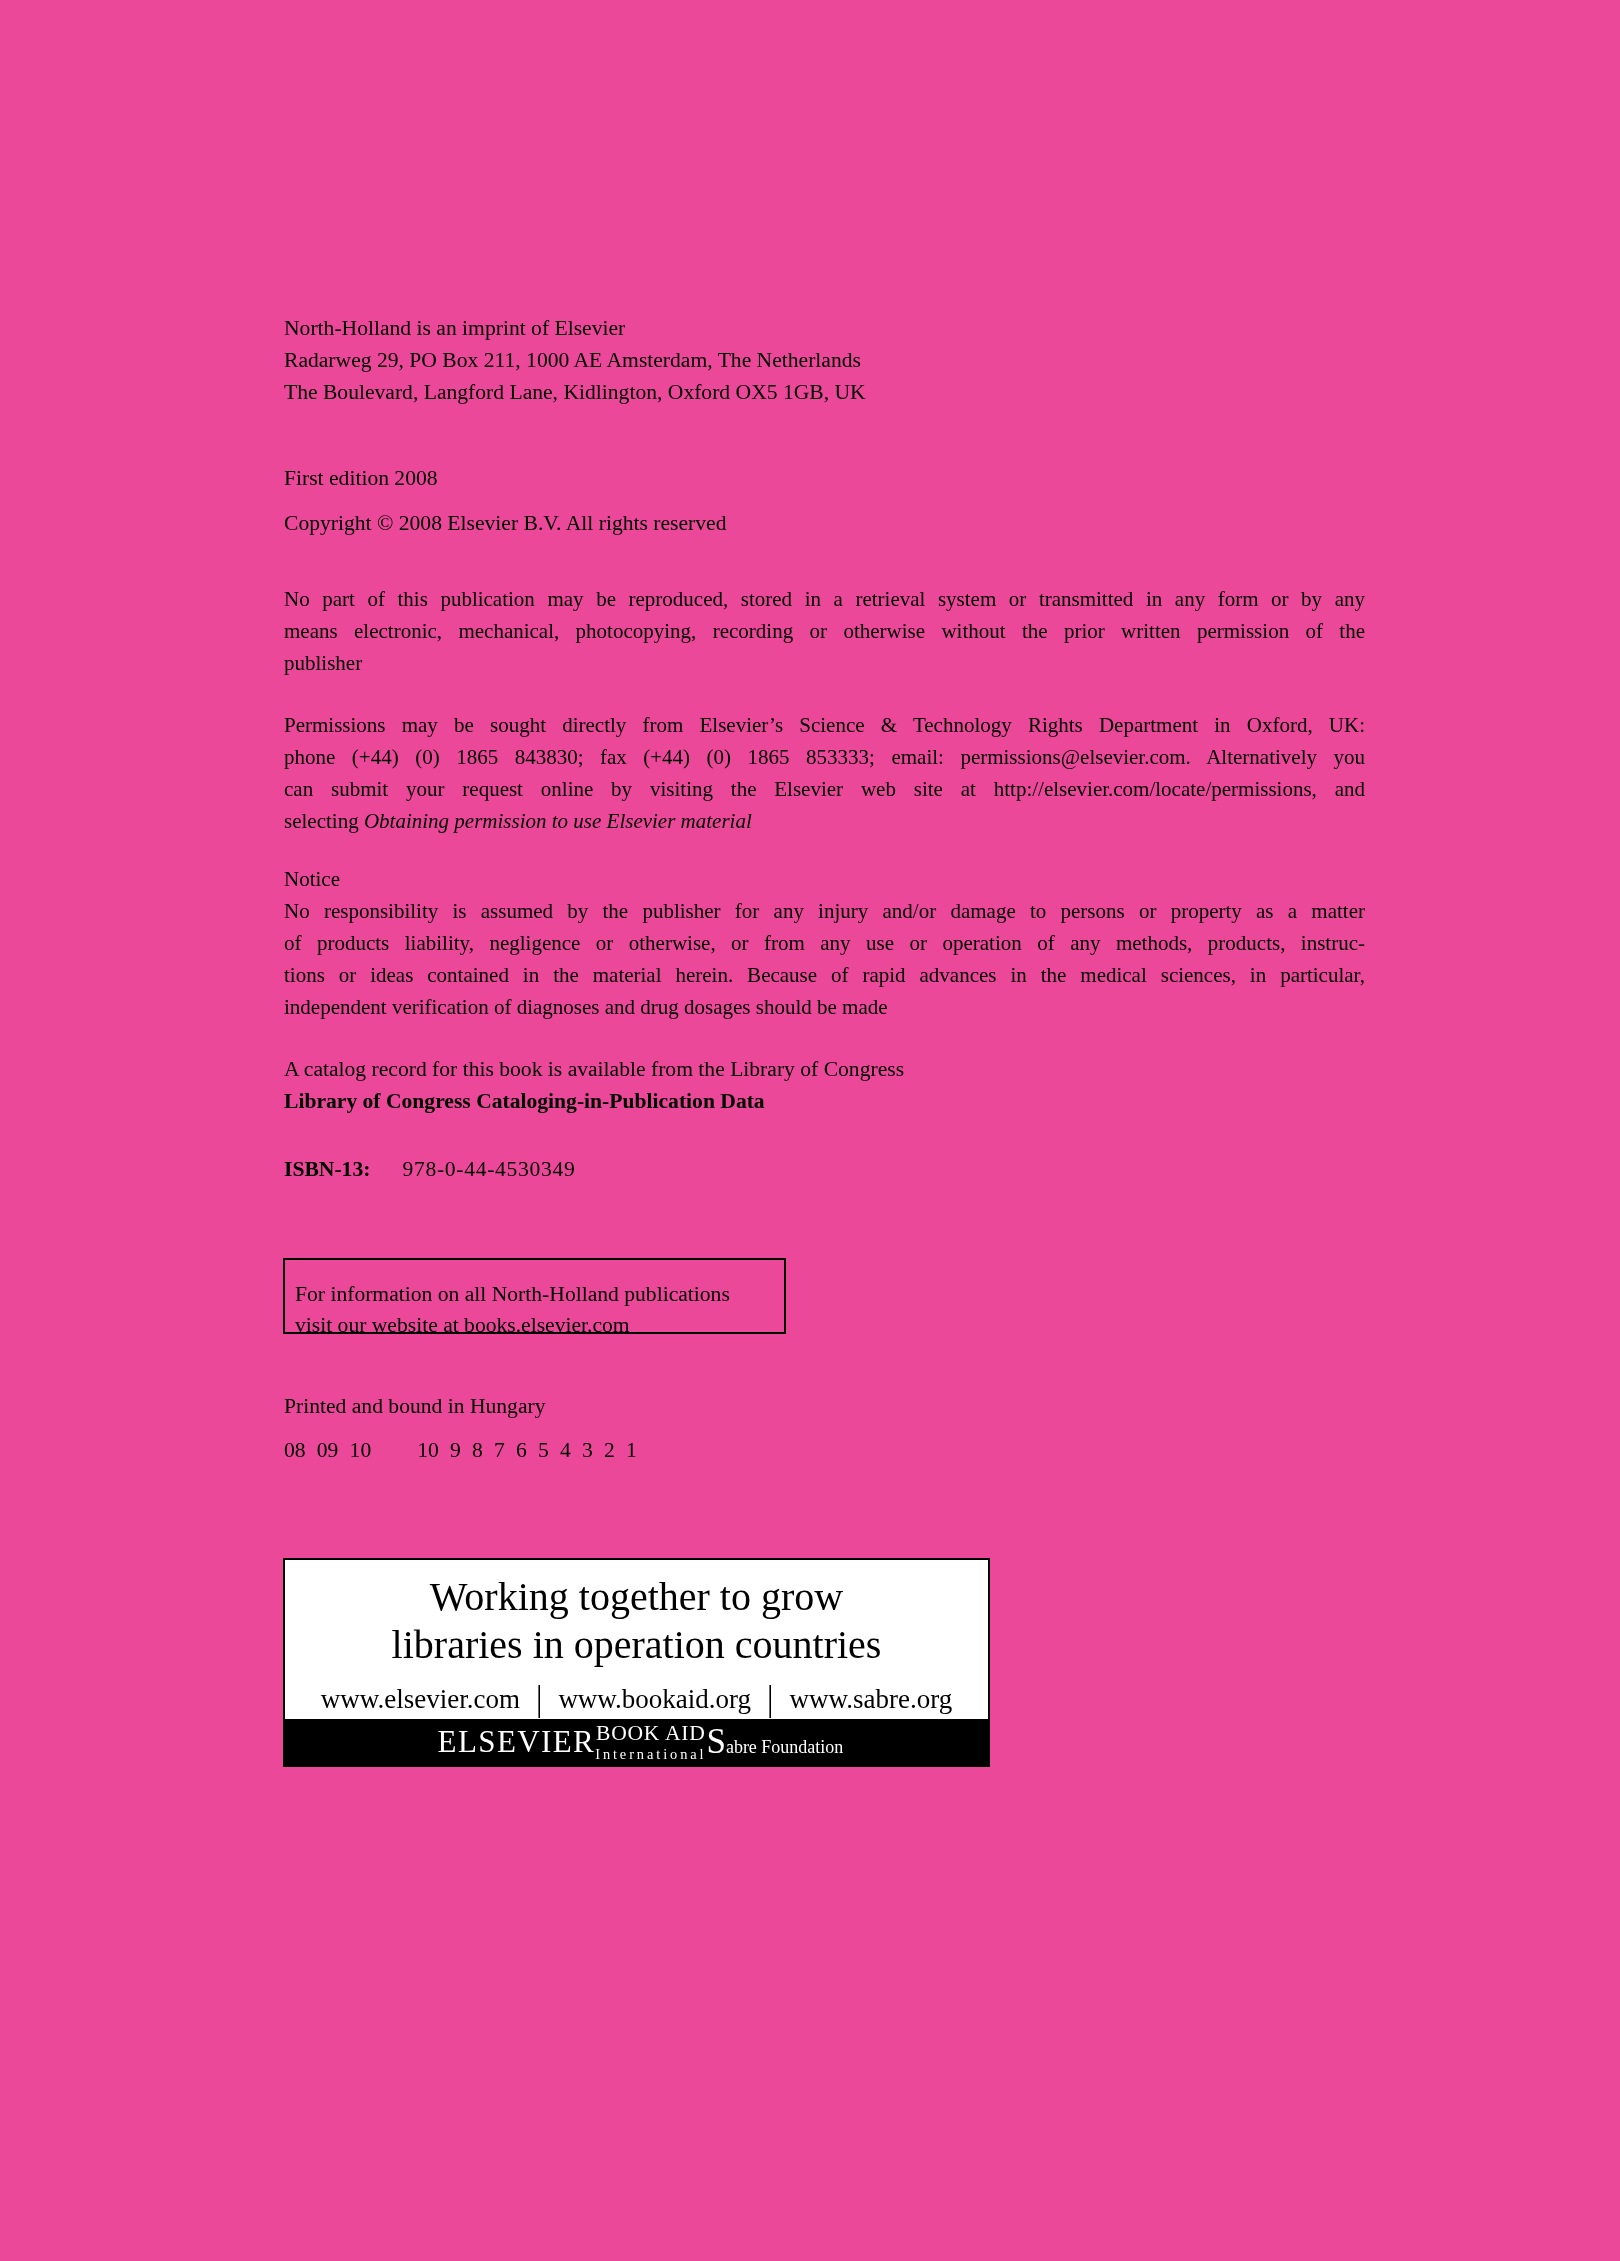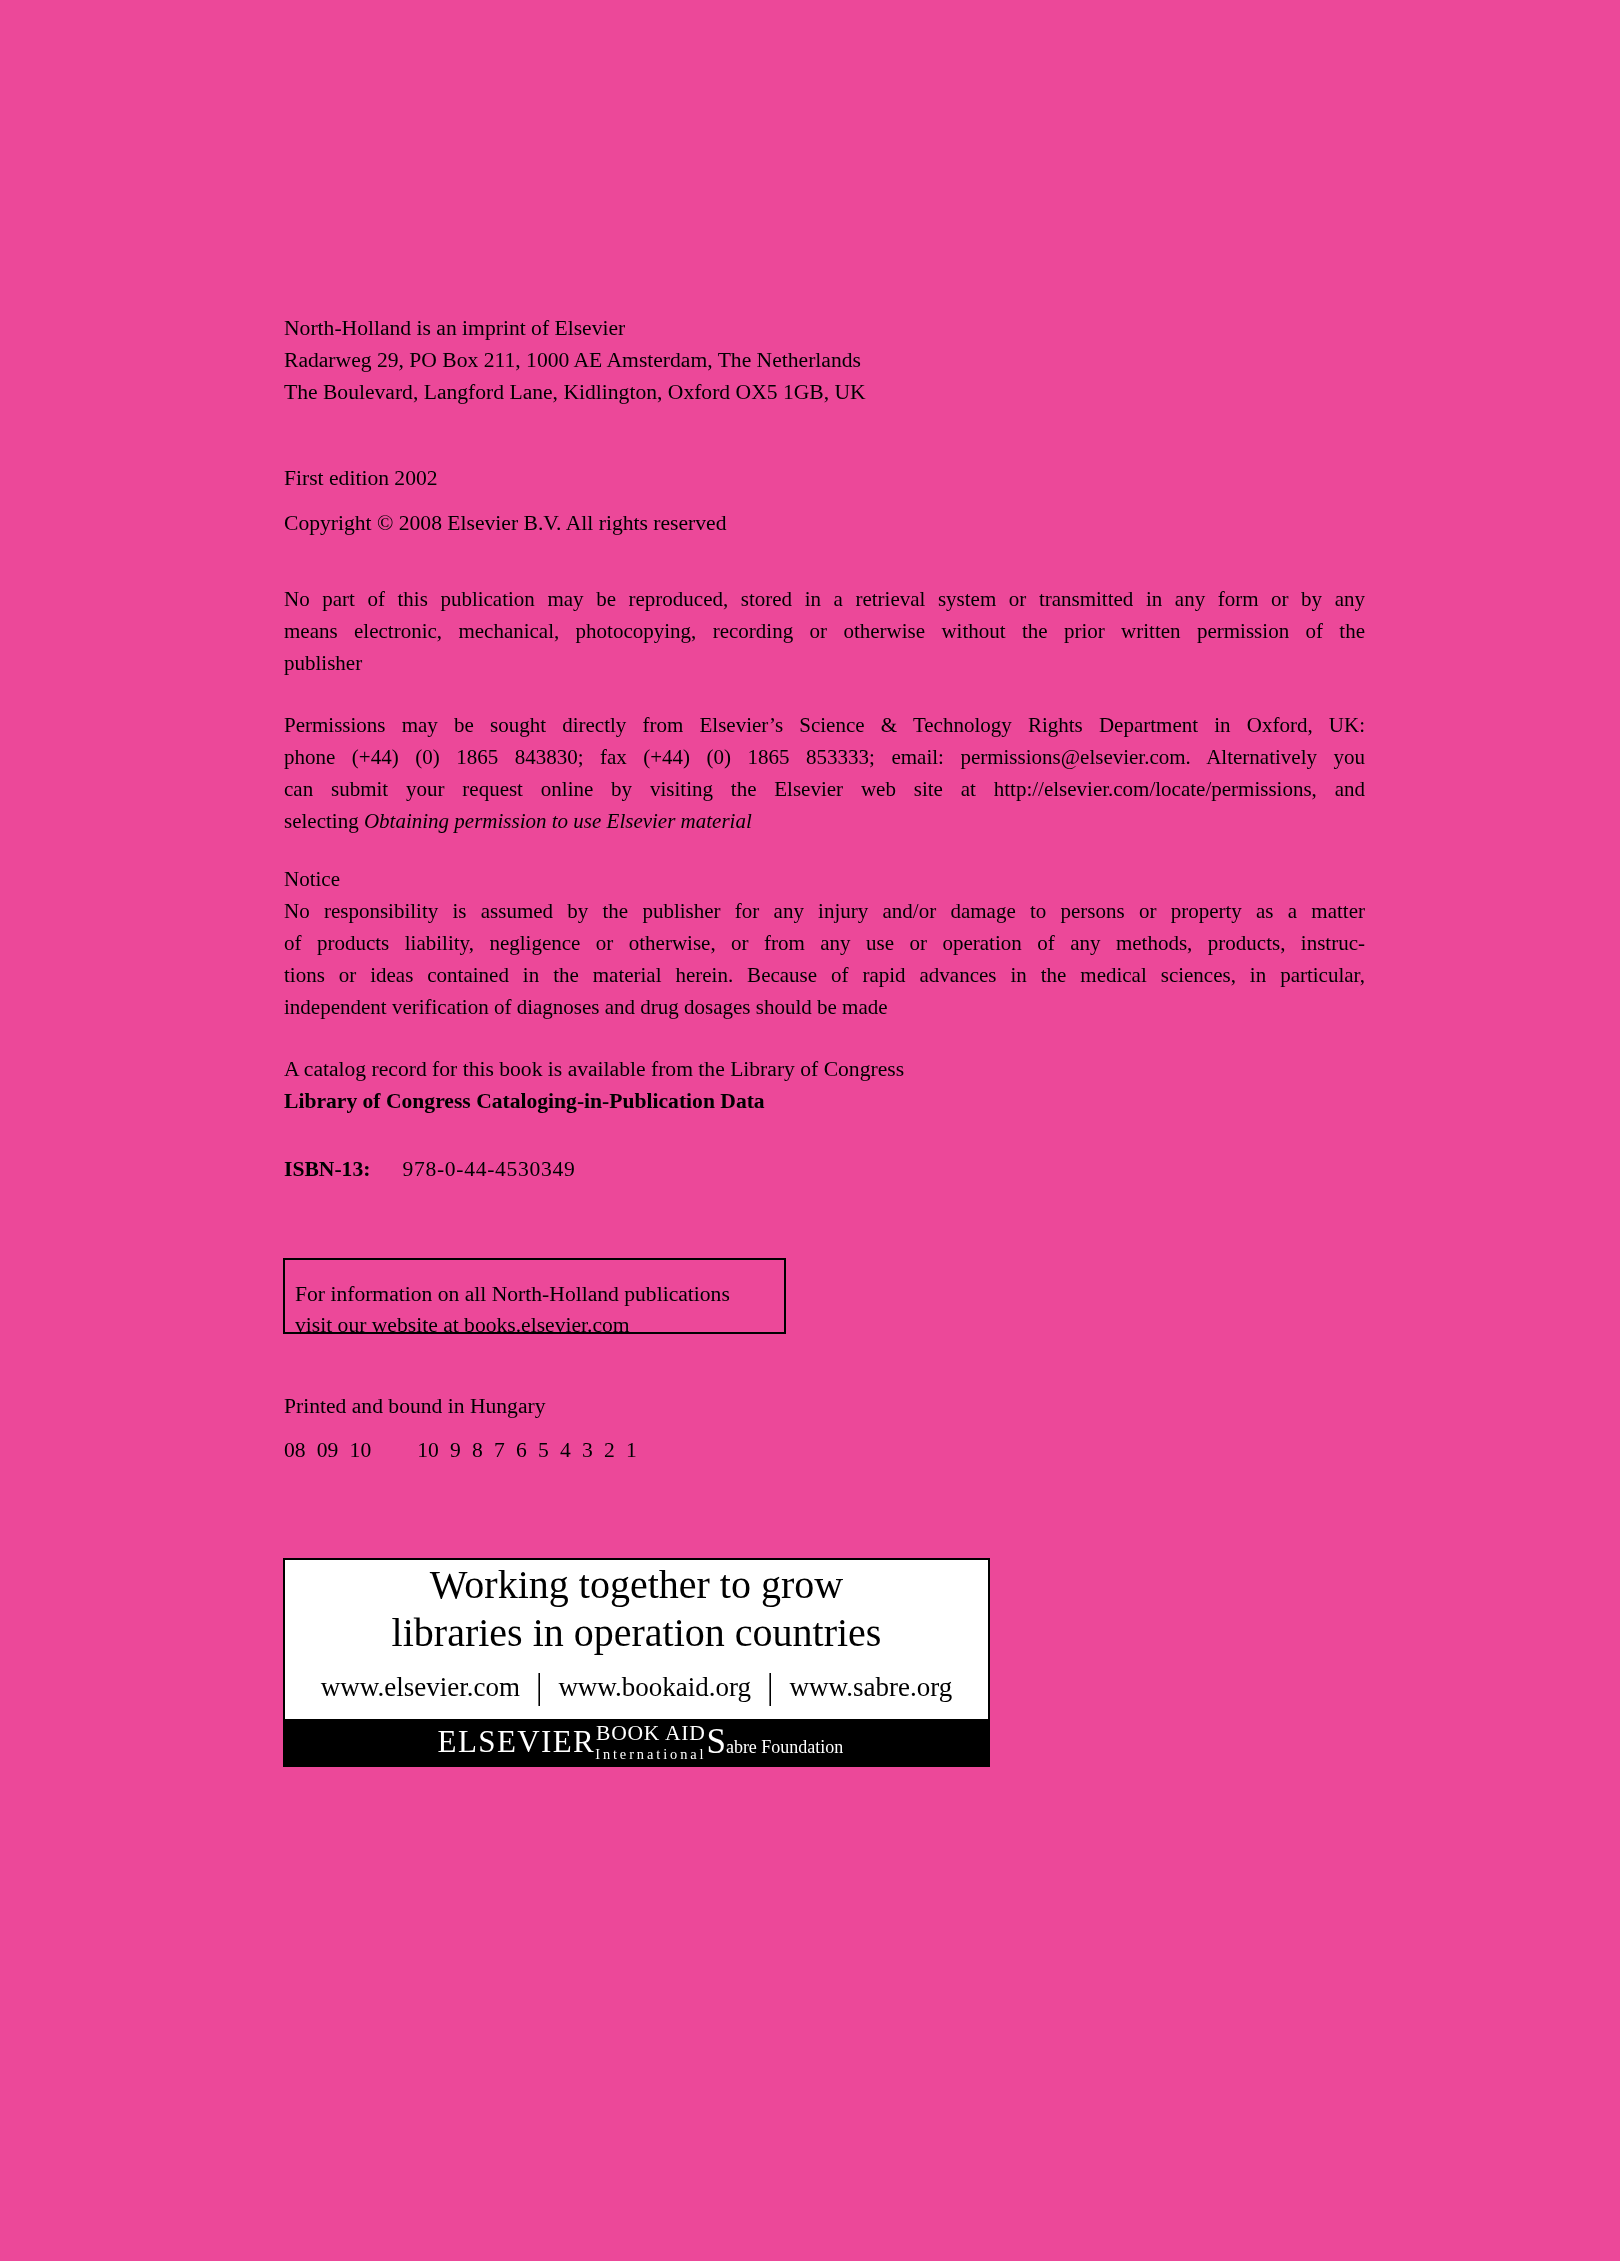--- a/index.html
+++ b/index.html
@@ -48,21 +48,21 @@
 
   .banner {
     position: absolute; left: 283px; top: 1558px;
     width: 707px; height: 209px;
     border: 2.9px solid #000; box-sizing: border-box;
     background: #ffffff;
     display: flex; flex-direction: column;
   }
   .banner-white { flex: 1 1 auto; text-align: center; }
   .banner-title {
-    margin-top: 1px;
+    margin-top: 13px;
     font-size: 40px; line-height: 48px;
     color: #000;
   }
   .banner-urls {
     margin-top: 11.5px;
     font-size: 27px; line-height: 33px;
     white-space: nowrap;
   }
   .url-sep {
     display: inline-block;
@@ -88,21 +88,21 @@
 <body>
 
 <div class="page">
 
   <div class="blk t30 plainlines" style="top:312px">
       <div>North-Holland is an imprint of Elsevier</div>
       <div>Radarweg 29, PO Box 211, 1000 AE Amsterdam, The Netherlands</div>
       <div>The Boulevard, Langford Lane, Kidlington, Oxford OX5 1GB, UK</div>
     </div>
 
-  <div class="blk t30" style="top:462px">First edition 2002</div>
+  <div class="blk t30" style="top:462px">First edition 2008</div>
 
   <div class="blk t30" style="top:507px">Copyright © 2008 Elsevier B.V. All rights reserved</div>
 
   <div class="blk" style="top:583px">
     <div class="jlines">
         <div>No part of this publication may be reproduced, stored in a retrieval system or transmitted in any form or by any</div>
         <div>means electronic, mechanical, photocopying, recording or otherwise without the prior written permission of the</div>
       </div>
     <div class="t29 trail">publisher</div>
   </div>

